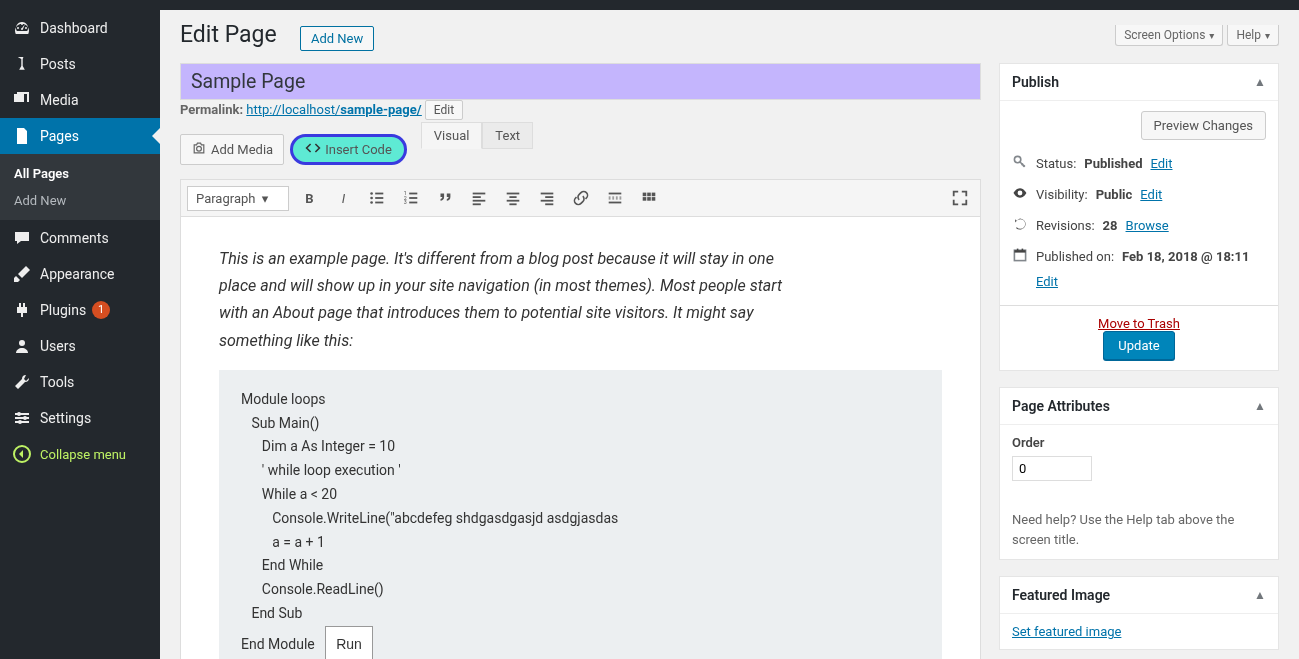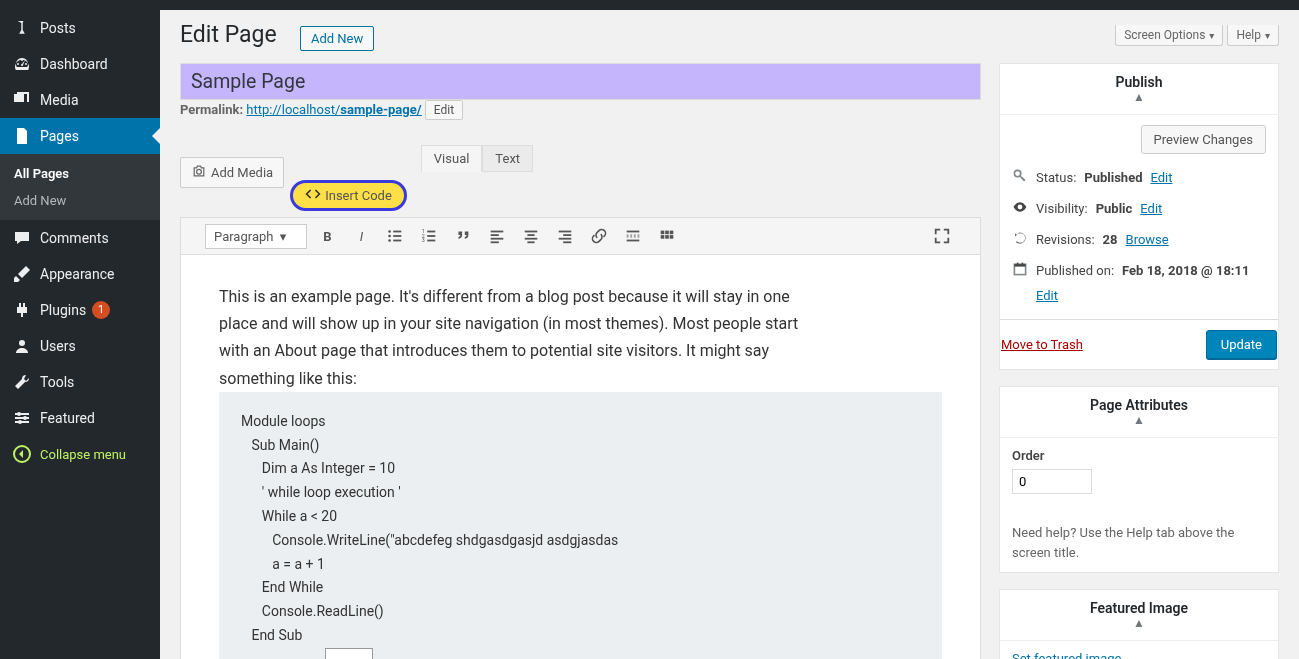--- a/index.html
+++ b/index.html
@@ -36,79 +36,79 @@
 .meta-col { width:280px; flex-shrink:0; }
 
 
 .title-input { width:100%; padding:6px 10px; font-size:1.5em; border:1px solid #ddd; background:#c4b5fd; color:#32373c; outline:none; }
 .permalink-row { font-size:13px; color:#666; }
 .permalink-row a { color:#0073aa; text-decoration:underline; }
 
 
 .media-row { margin-top:14px; display:flex; gap:6px; align-items:center; }
 .media-btn { background:#f7f7f7; border:1px solid #ccc; color:#555; padding:5px 10px; border-radius:2px; font-size:13px; cursor:pointer; display:inline-flex; align-items:center; gap:4px;}
-.insert-code-hl { border:3px solid #3a3adf; border-radius: 22px; padding:3px 12px; background:#fde047;margin-top:46px;}
+.insert-code-hl { border:3px solid #3a3adf; border-radius: 22px; padding:3px 12px; background:#5eead4;}
 
 
 .editor-tabs { float:right; display:flex; margin-top:-28px;padding-left:8px;}
 .editor-tab { background:#ebebeb; border:1px solid #ddd; padding:5px 12px; font-size:13px; color:#555; cursor:pointer;}
 .editor-tab.active { background:#f5f5f5; border-bottom-color:#f5f5f5;}
 
 
-.mce-toolbar { background:#f5f5f5; border:1px solid #ddd; padding:4px 24px; display:flex; align-items:center; gap:6px; margin-top:6px;}
+.mce-toolbar { background:#f5f5f5; border:1px solid #ddd; padding:4px 6px; display:flex; align-items:center; gap:6px; margin-top:14px;}
 .format-select { border:1px solid #ccc; background:#fff; padding:4px 20px 4px 8px; font-size:13px; color:#555; cursor:pointer; position:relative;}
 .tb-btn { width:28px; height:28px; display:inline-flex; align-items:center; justify-content:center; color:#555; cursor:pointer; border-radius:2px;}
 .tb-spacer { flex:1; }
 
 
 .editor-body { background:#fff; border:1px solid #ddd; border-top:none; padding:28px 38px; min-height:380px; font-size:16px; color:#333; line-height:1.7;}
-.editor-body p { }
+.editor-body p { margin-bottom:16px;font-style:italic;}
 .code-block { background:#eceff1; padding:18px 22px; font-family: Consolas, Monaco, monospace; font-size:14px; color:#333; white-space:pre; overflow:hidden; position:relative;}
 .run-btn { background:#fff; border:1px solid #999; padding:6px 10px; font-size:14px; cursor:pointer; display:inline-block; font-family: -apple-system, sans-serif; margin-left: 2px;}
 
 
 .meta-box { background:#fff; border:1px solid #e5e5e5; margin-bottom:16px;}
-.meta-header { padding:10px 12px; border-bottom:1px solid #eee; display:flex; justify-content:space-between; align-items:center; cursor:pointer;flex-direction:column;}
+.meta-header { padding:10px 12px; border-bottom:1px solid #eee; display:flex; justify-content:space-between; align-items:center; cursor:pointer;}
 .meta-header h2 { font-size:14px; font-weight:600; color:#23282d;}
 .meta-body { padding:10px 12px; font-size:13px; color:#444;}
 .meta-row { padding:6px 0; display:flex; align-items:center; gap:8px;}
 .meta-row a { color:#0073aa; text-decoration:underline; cursor:pointer;}
-.meta-actions { display:flex; justify-content:space-between; align-items:center; border-top:1px solid #ddd; padding:10px 1px;}
+.meta-actions { display:flex; justify-content:space-between; align-items:center; border-top:1px solid #ddd; padding:10px 19px;flex-direction:column;}
 .trash-link { color:#a00; text-decoration:underline; cursor:pointer;}
 .btn-primary { background:#0085ba; border:1px solid #006799; color:#fff; padding:6px 14px; border-radius:3px; font-size:13px; cursor:pointer; box-shadow:0 1px 0 #006799;}
 .btn-secondary { background:#f7f7f7; border:1px solid #ccc; color:#555; padding:6px 12px; border-radius:3px; font-size:13px; cursor:pointer;}
 .input-sm { border:1px solid #ddd; padding:4px 6px; width:80px; font-size:13px;}
 .meta-body h3 { font-size:13px; font-weight:600; margin-bottom:6px;}
 .help-text { color:#666; font-size:13px; line-height:1.5;}
 .toggle-arrow { color:#72777c; font-size:12px;}
 
 svg { fill: currentColor; }
 </style>
 </head>
 <body>
 
 <div class="admin-bar"></div>
 
 <div class="wrap">
   <div class="sidebar">
     <div class="menu-item">
       <span class="menu-icon">
           <svg viewBox="0 0 20 20" width="20" height="20">
+            <path d="M3.76 16h12.48A7 7 0 1 0 3.76 16zM10 4a6 6 0 0 1 5.2 9H4.8A6 6 0 0 1 10 4zm0 1a1 1 0 1 1 0 2 1 1 0 0 1 0-2zm-4 4a1 1 0 1 1 0 2 1 1 0 0 1 0-2zm8 0a1 1 0 1 1 0 2 1 1 0 0 1 0-2zm-4 1l3-4-2 5a1 1 0 1 1-1-1z"></path>
+          </svg>
+        </span>
+      <span>Dashboard</span>
+    </div>
+    <div class="menu-item">
+      <span class="menu-icon">
+          <svg viewBox="0 0 20 20" width="20" height="20">
             <path d="M12 2l4 4-2 1-5 5-1 4-2-2-4 4 4-4-2-2 4-1 5-5z" transform="rotate(-45 10 10)"></path>
           </svg>
         </span>
       <span>Posts</span>
-    </div>
-    <div class="menu-item">
-      <span class="menu-icon">
-          <svg viewBox="0 0 20 20" width="20" height="20">
-            <path d="M3.76 16h12.48A7 7 0 1 0 3.76 16zM10 4a6 6 0 0 1 5.2 9H4.8A6 6 0 0 1 10 4zm0 1a1 1 0 1 1 0 2 1 1 0 0 1 0-2zm-4 4a1 1 0 1 1 0 2 1 1 0 0 1 0-2zm8 0a1 1 0 1 1 0 2 1 1 0 0 1 0-2zm-4 1l3-4-2 5a1 1 0 1 1-1-1z"></path>
-          </svg>
-        </span>
-      <span>Dashboard</span>
     </div>
     <div class="menu-item">
       <span class="menu-icon">
           <svg viewBox="0 0 20 20" width="20" height="20">
             <path d="M2 4h10v8H2z M5 2h12v10h-2V4H5z M4 10l2-2 1 1 2-3 3 4H4z"></path>
           </svg>
         </span>
       <span>Media</span>
     </div>
     <div class="menu-item current">
@@ -169,21 +169,21 @@
       <span class="menu-icon">
           <svg viewBox="0 0 20 20" width="20" height="20">
             <rect x="3" y="5" width="14" height="2"></rect>
             <rect x="3" y="9" width="14" height="2"></rect>
             <rect x="3" y="13" width="14" height="2"></rect>
             <circle cx="7" cy="6" r="2"></circle>
             <circle cx="13" cy="10" r="2"></circle>
             <circle cx="8" cy="14" r="2"></circle>
           </svg>
         </span>
-      <span>Featured</span>
+      <span>Settings</span>
     </div>
     <div class="collapse-item">
       <span class="menu-icon">
           <svg viewBox="0 0 20 20" width="20" height="20">
             <circle cx="10" cy="10" r="8" fill="none" stroke="currentColor" stroke-width="2"></circle>
             <path d="M11 6l-4 4 4 4z"></path>
           </svg>
         </span>
       <span>Collapse menu</span>
     </div>

